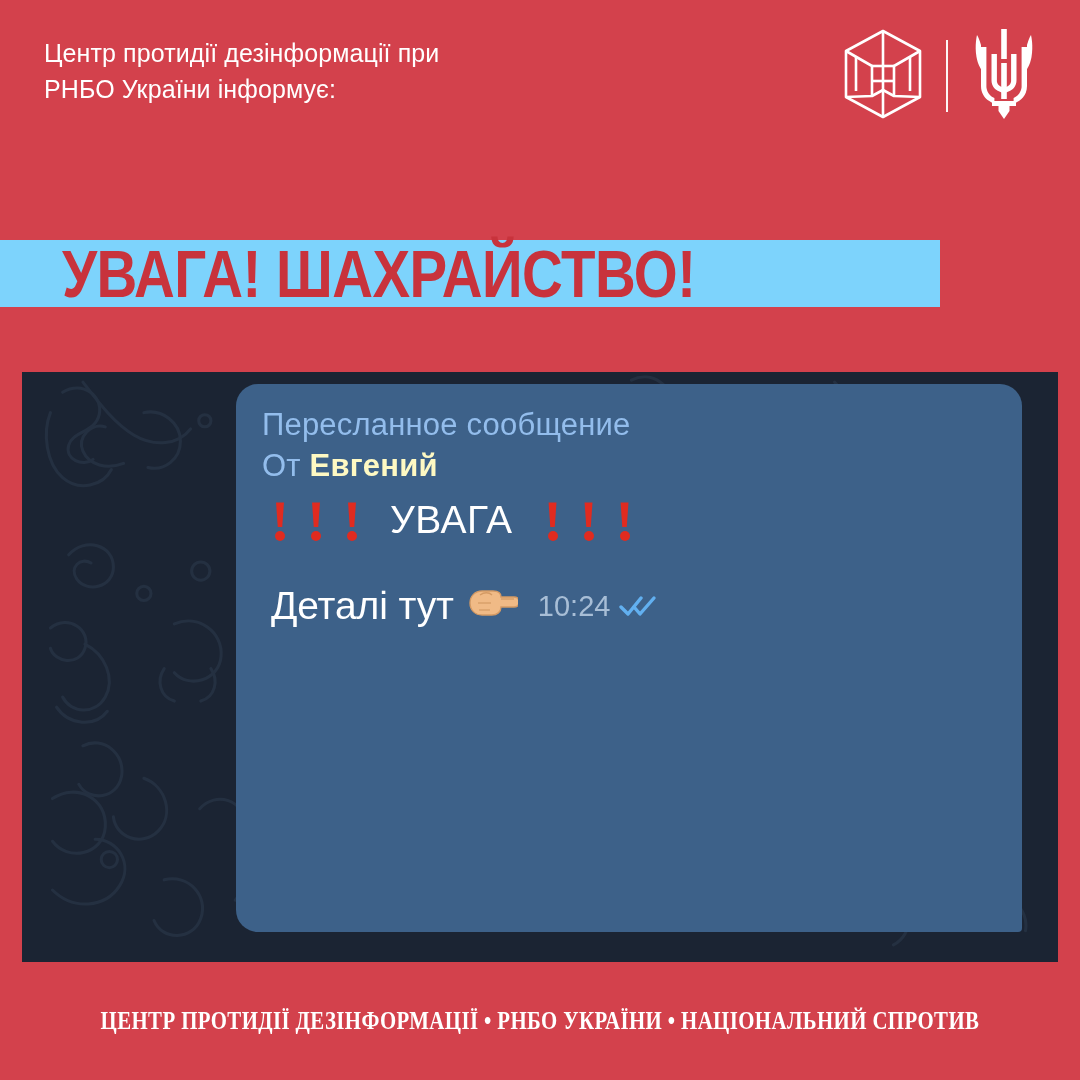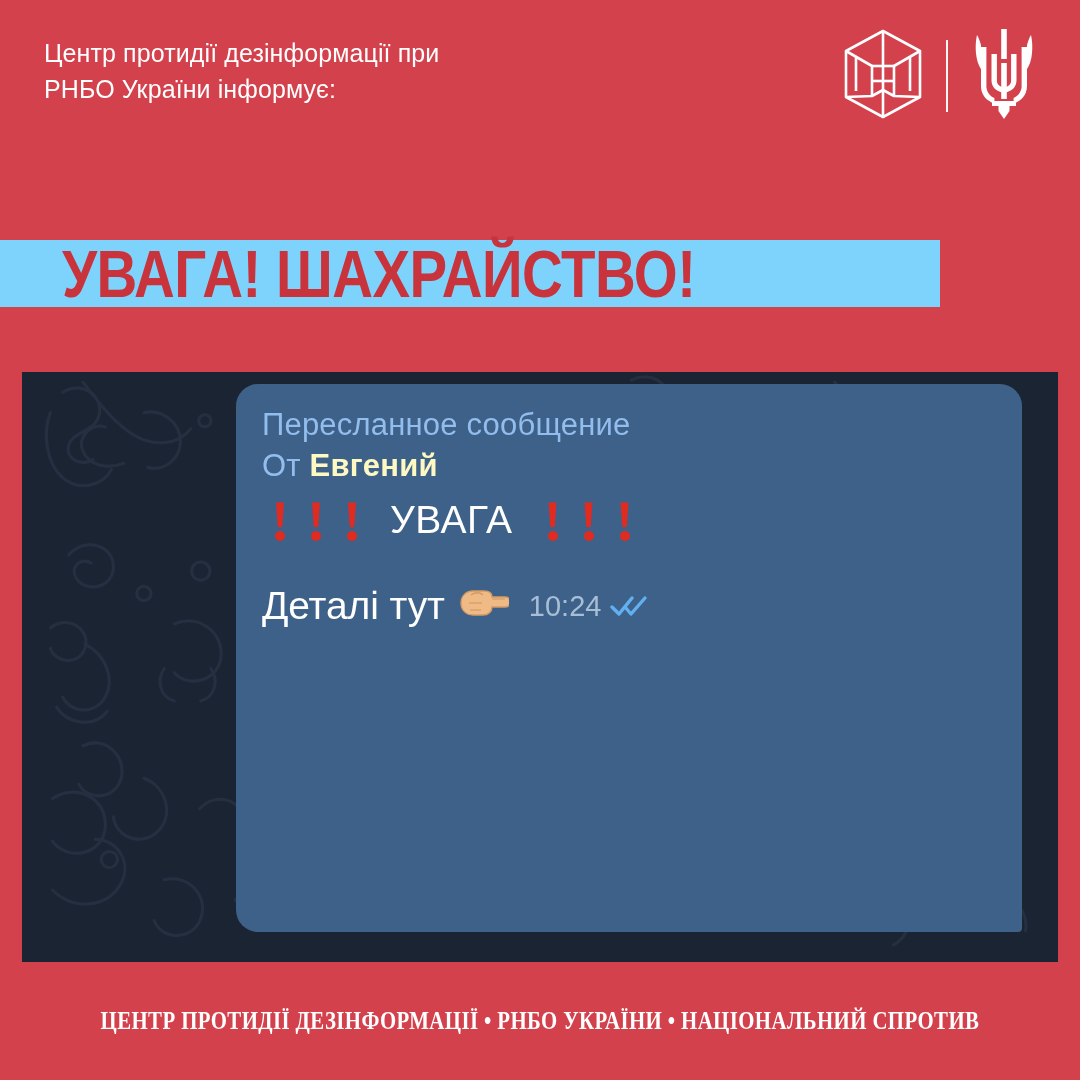--- a/index.html
+++ b/index.html
@@ -180,20 +180,21 @@
     display: flex;
     align-items: baseline;
     margin-top: 38px;
     flex-wrap: nowrap;
   }
   #details-text {
     color: #ffffff;
     font-size: 39px;
     letter-spacing: -0.1px;
     white-space: nowrap;
+    margin-left: 9px;
   }
   #hand-emoji {
     display: inline-block;
     width: 52px;
     height: 38px;
     margin: 0 6px 0 12px;
     position: relative;
     flex: 0 0 auto;
     align-self: center;
   }

